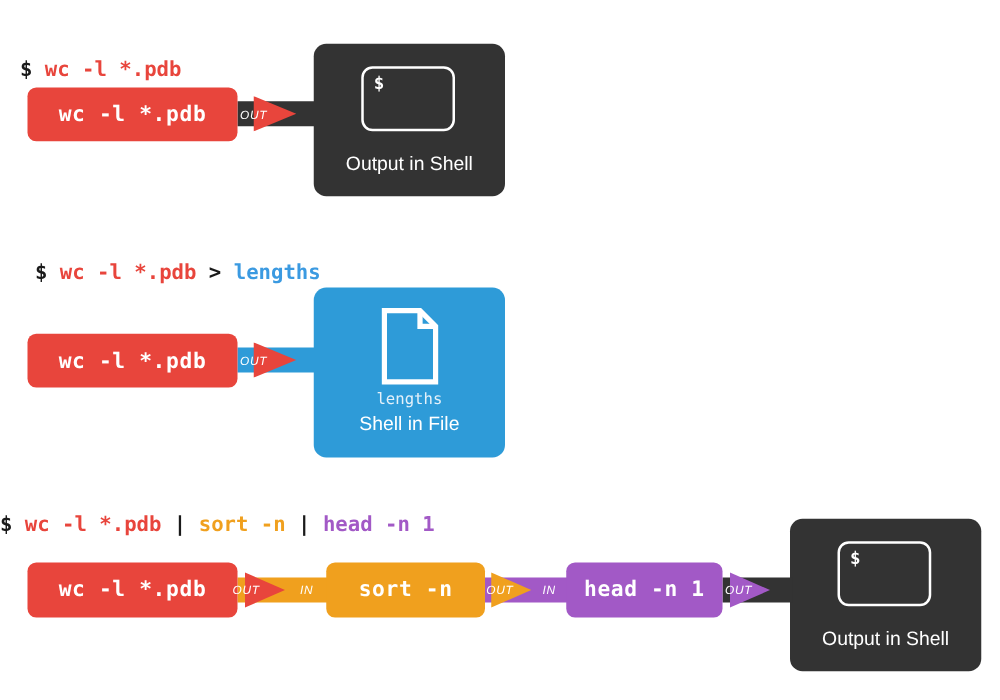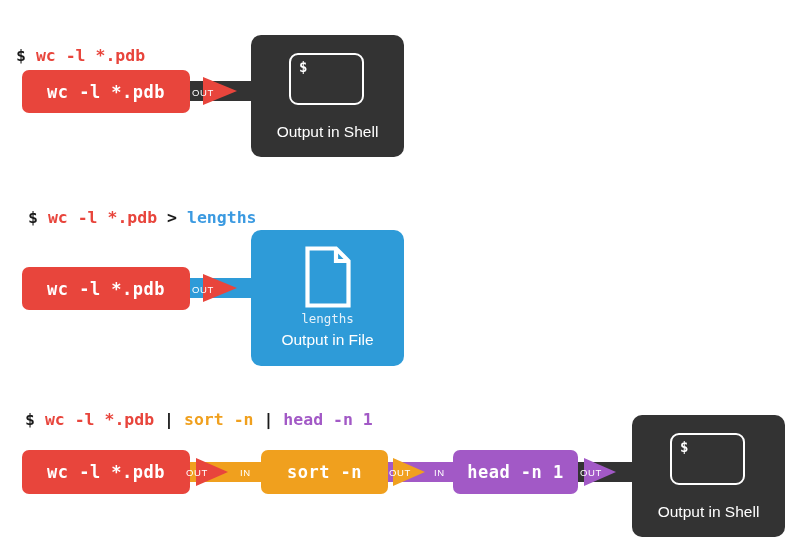--- a/index.html
+++ b/index.html
@@ -75,20 +75,21 @@
   
   .port {
     position: absolute;
     font-family: "Liberation Sans", sans-serif;
     font-size: 9.5px;
     font-weight: normal;
     color: #ffffff;
     letter-spacing: 0.6px;
     line-height: 1;
     white-space: pre;
+    font-style: italic;
   }
 
   
   .shellbox {
     position: absolute;
     background: #333333;
     border-radius: 10px;
   }
   .screen {
     position: absolute;
@@ -162,35 +163,35 @@
   <div class="row">
 
     <div class="cmdline" style="left:28px; top:210px;"><span class="tok-prompt">$</span><span class="tok-prompt"> </span><span class="tok-cmd1">wc -l *.pdb</span><span class="tok-redir"> &gt; </span><span class="tok-file">lengths</span></div>
 
     <div class="filebox" style="left:251px; top:230px; width:153px; height:136px;">
       <svg style="position:absolute; left:54px; top:16px;" width="46" height="62" viewBox="0 0 46 62">
         <path d="M2.5 2.5 H31 L43.5 15 V59.5 H2.5 Z" fill="none" stroke="#ffffff" stroke-width="4.2" stroke-linejoin="miter"></path>
         <path d="M31 2.5 V15 H43.5" fill="none" stroke="#ffffff" stroke-width="4.2" stroke-linejoin="miter"></path>
       </svg>
       <div class="filename" style="left:0; top:83px;">lengths</div>
-      <div class="boxcaption" style="left:0; top:101px;">Output in File</div>
+      <div class="boxcaption" style="left:0; top:101px;">Shell in File</div>
     </div>
 
     <div class="band" style="left:190px; top:278px; width:62px; background:#2e9bd8;"></div>
 
     <div class="pill" style="left:22px; top:267px; width:168px; height:43px; background:#e8453c;">
       <span class="pill-label">wc -l *.pdb</span>
     </div>
     <div class="arrow" style="left:203px; top:274px; border-left:34px solid #e8453c;"></div>
     <div class="port" style="left:192px; top:285px;">OUT</div>
   </div>
 
   <div class="row">
 
-    <div class="cmdline" style="left:25px; top:412px;"><span class="tok-prompt">$</span><span class="tok-prompt"> </span><span class="tok-cmd1">wc -l *.pdb</span><span class="tok-pipe"> | </span><span class="tok-cmd2">sort -n</span><span class="tok-pipe"> | </span><span class="tok-cmd3">head -n 1</span></div>
+    <div class="cmdline" style="left:0; top:412px;"><span class="tok-prompt">$</span><span class="tok-prompt"> </span><span class="tok-cmd1">wc -l *.pdb</span><span class="tok-pipe"> | </span><span class="tok-cmd2">sort -n</span><span class="tok-pipe"> | </span><span class="tok-cmd3">head -n 1</span></div>
 
     <div class="shellbox" style="left:632px; top:415px; width:153px; height:122px;">
       <div class="screen" style="left:38px; top:18px; width:75px; height:52px;">
         <div class="screen-prompt">$</div>
       </div>
       <div class="boxcaption" style="left:0; top:88px;">Output in Shell</div>
     </div>
 
     <div class="band" style="left:190px; top:462px; width:72px; background:#f0a01e;"></div>
     <div class="band" style="left:388px; top:462px; width:66px; background:#a259c6;"></div>

